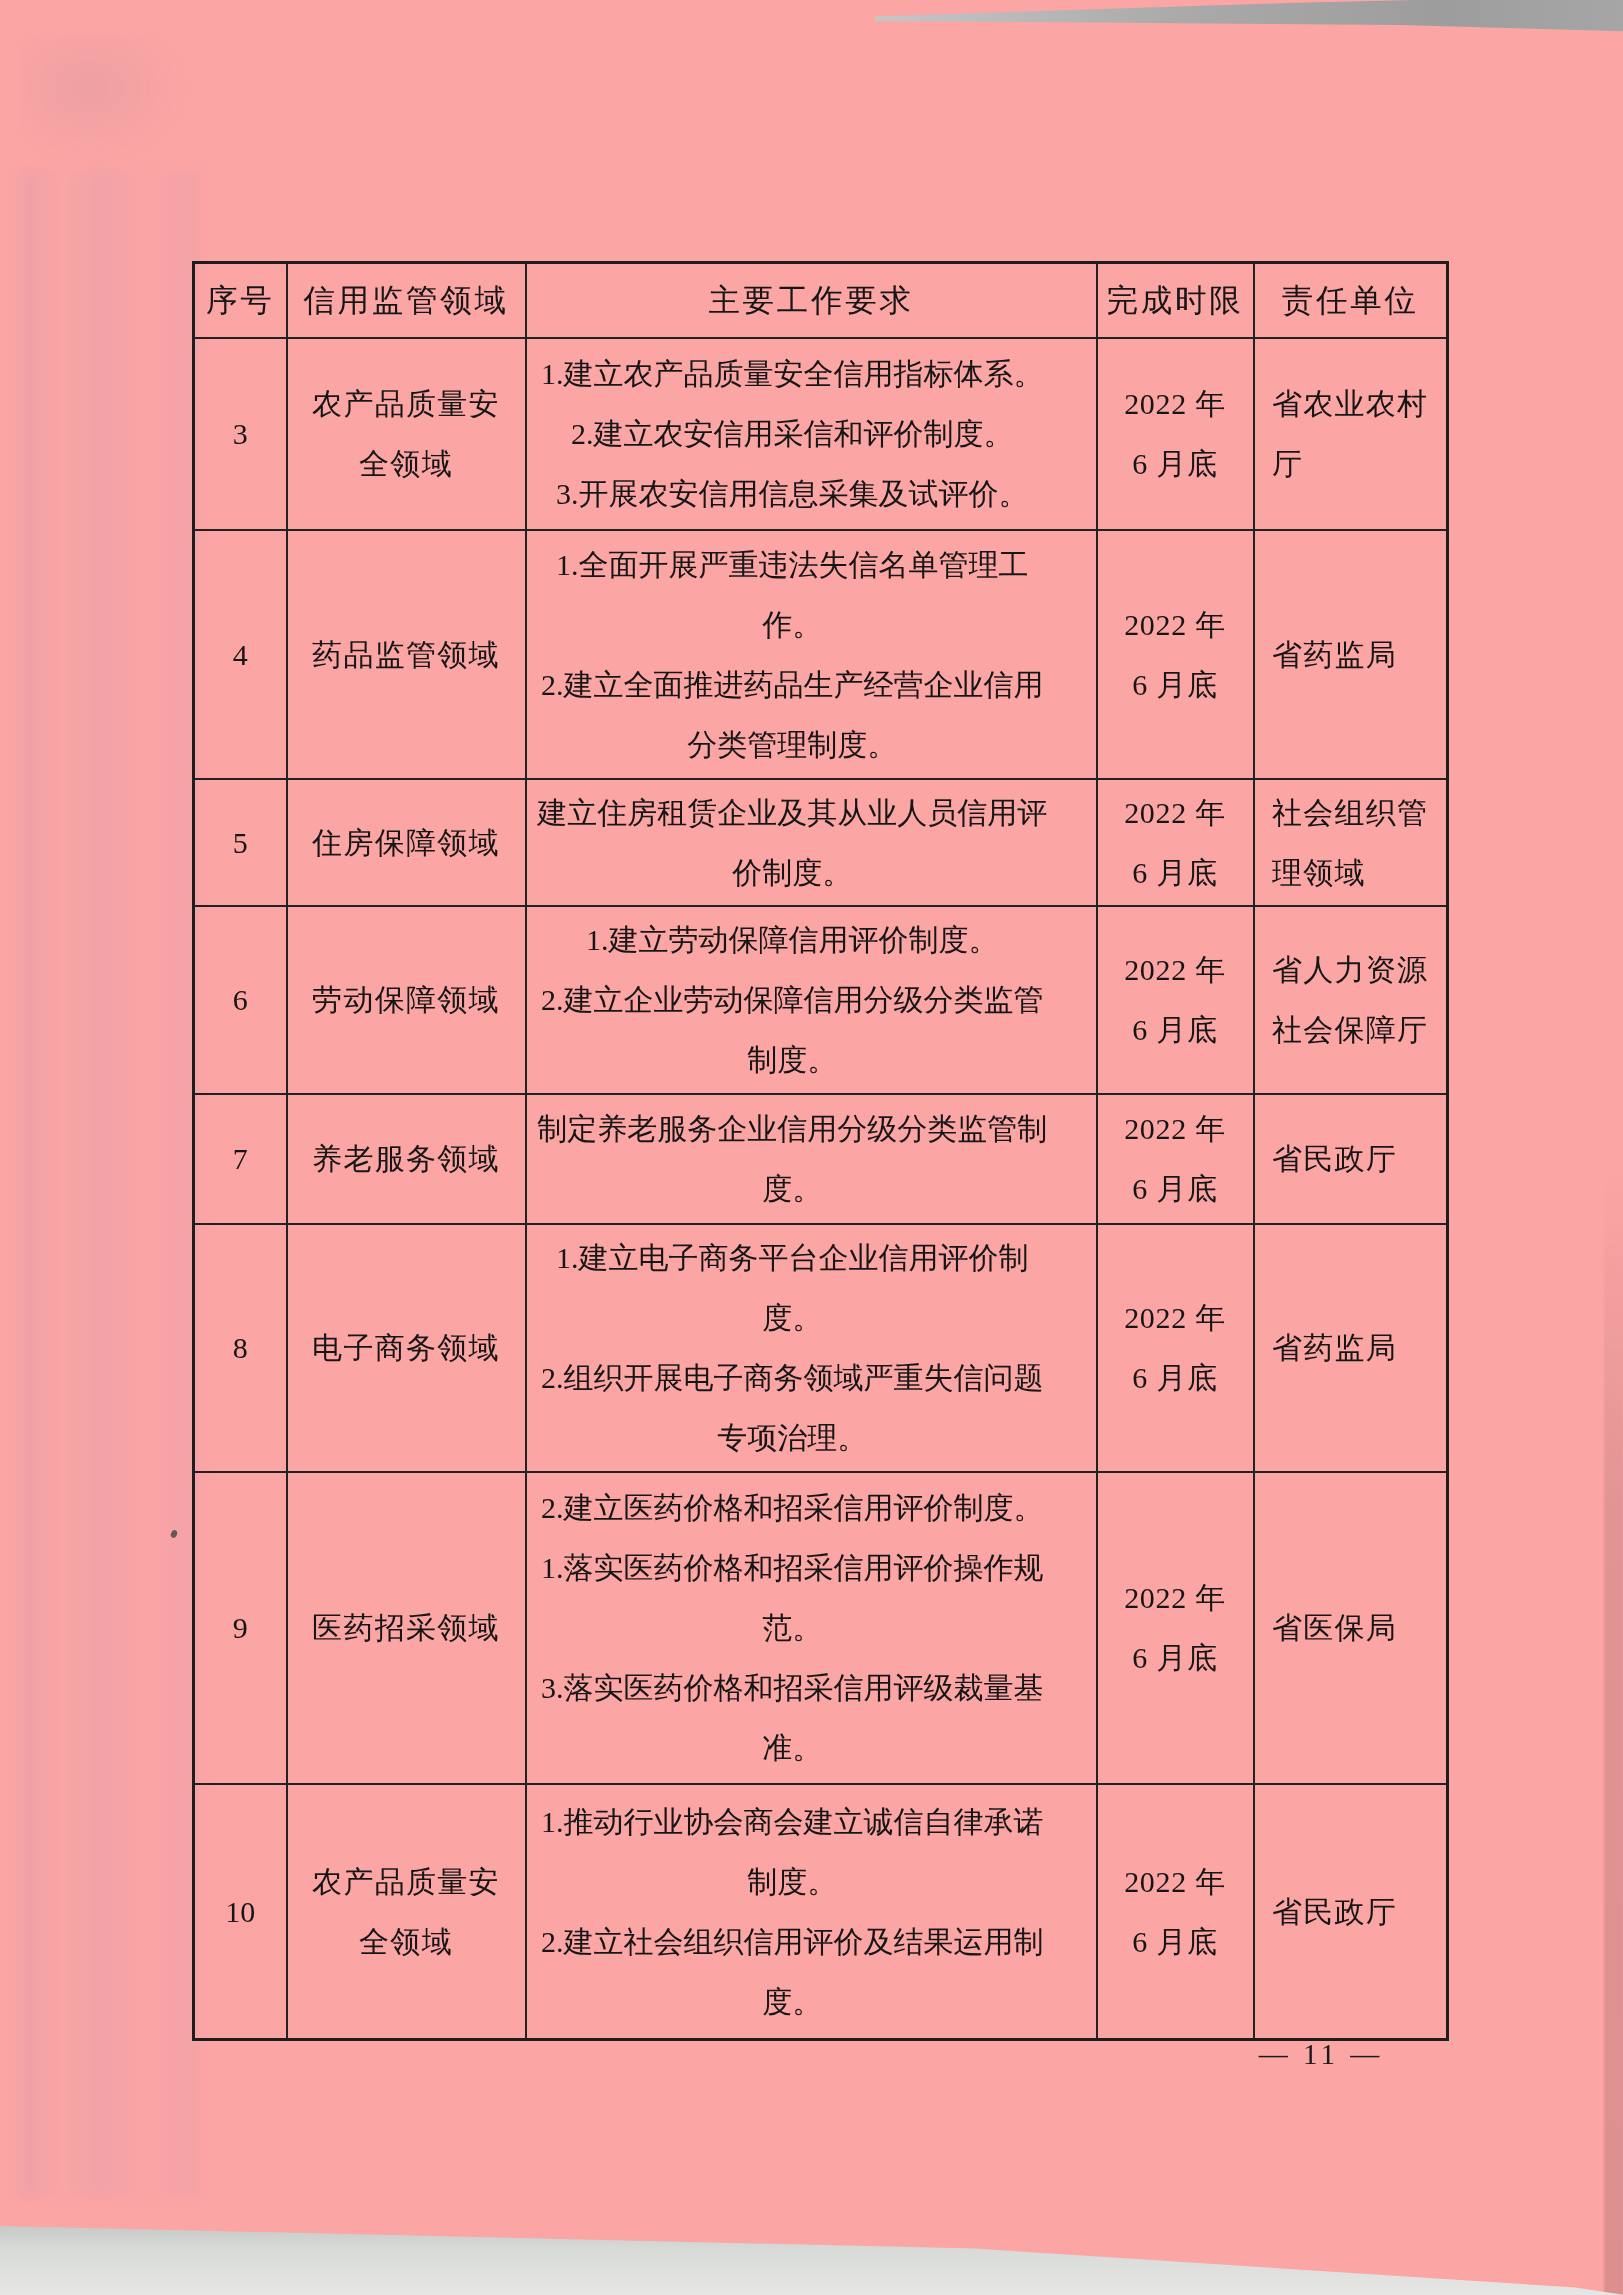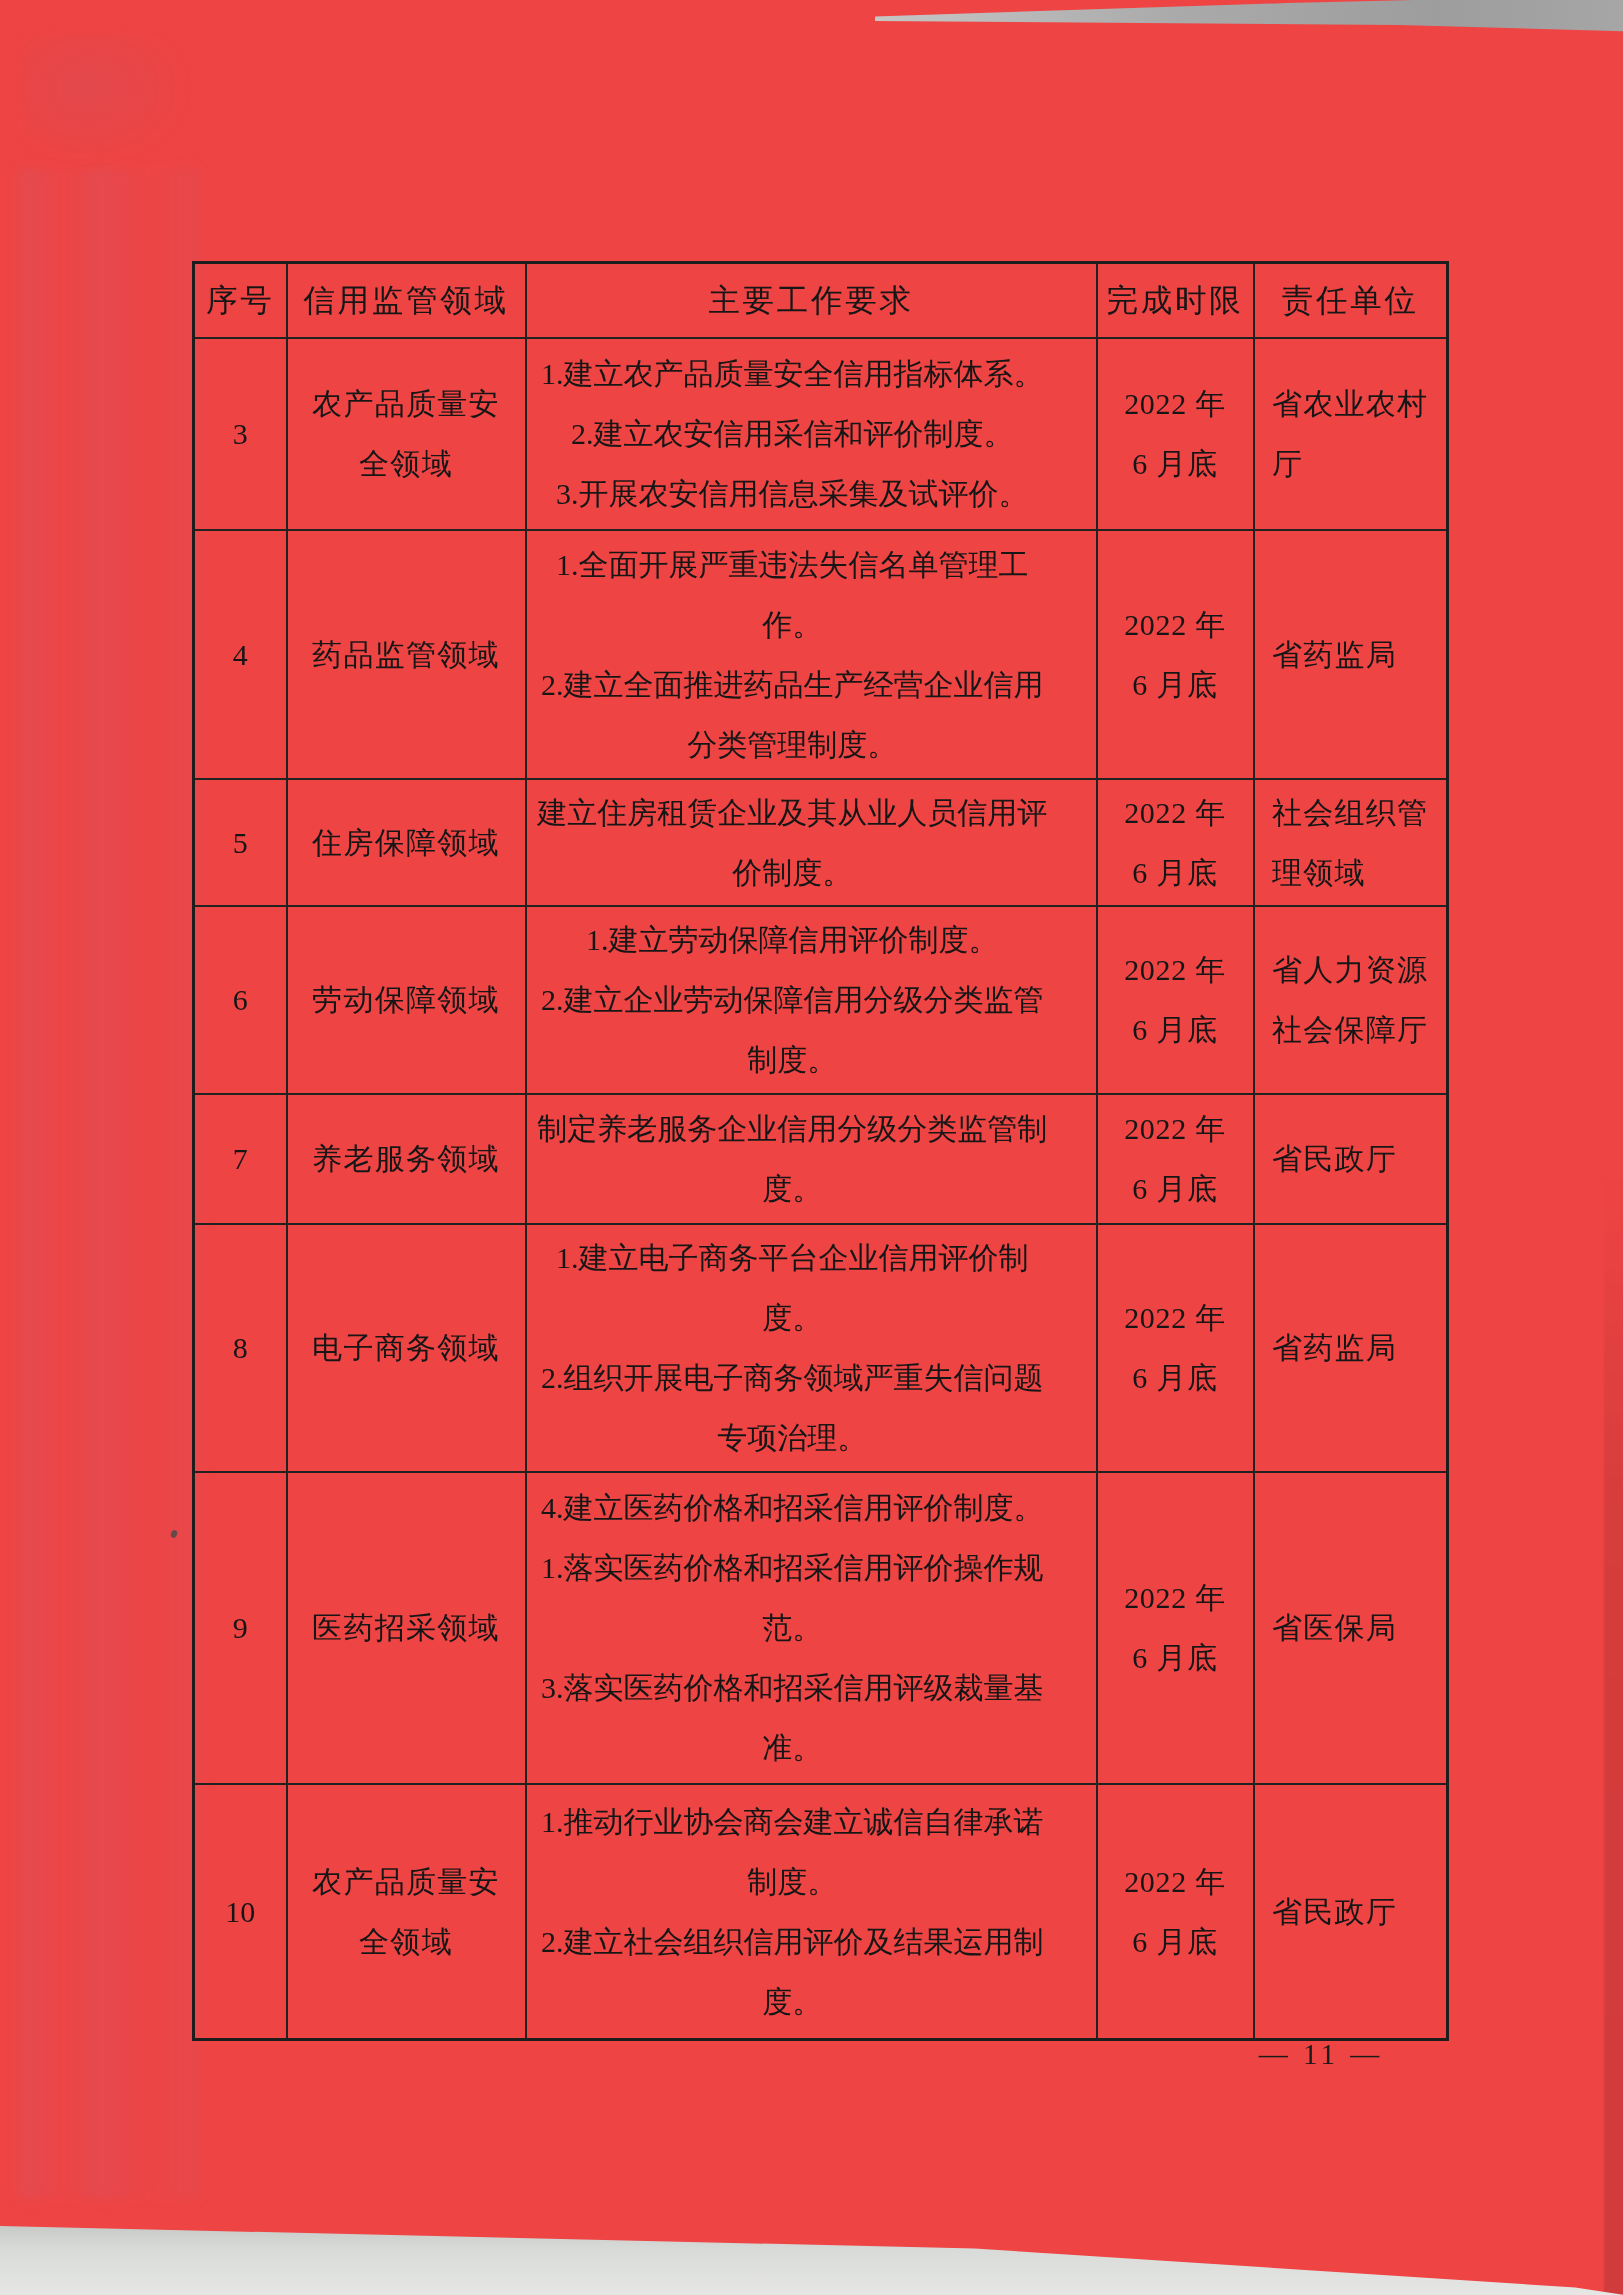--- a/index.html
+++ b/index.html
@@ -1,19 +1,19 @@
 <!DOCTYPE html>
 <html style="font-size:10.7px"><head>
 <meta charset="utf-8">
 <style>
   html,body{margin:0;padding:0;}
   .page{
     position:relative;
     width:1624px;height:2295px;
-    background:#ef4444;
+    background:#fca5a5;
     overflow:hidden;
     font-family:"Liberation Serif","DejaVu Serif",serif;
     color:#161616;
   }
   
   .scan-wedge-top{
     position:absolute;left:875px;top:0;width:749px;height:39px;
     background:linear-gradient(90deg,#c6c6c6,#aaaaaa 40%,#9d9d9d 75%,#a6a6a6);
     clip-path:polygon(0 42%,55% 8%,72% 0,100% 0,100% 80%,70% 64%,0 54%);
   }
@@ -186,21 +186,21 @@
           <td class="cell-deadline">
             <div class="dl-line">2022 年</div>
             <div class="dl-line">6 月底</div>
           </td>
           <td class="cell-unit">省药监局</td>
         </tr>
         <tr>
           <td class="cell-no">9</td>
           <td class="cell-field">医药招采领域</td>
           <td class="cell-req">
-            <div class="req-line">4.建立医药价格和招采信用评价制度。</div>
+            <div class="req-line">2.建立医药价格和招采信用评价制度。</div>
             <div class="req-line">1.落实医药价格和招采信用评价操作规范。</div>
             <div class="req-line">3.落实医药价格和招采信用评级裁量基准。</div>
           </td>
           <td class="cell-deadline">
             <div class="dl-line">2022 年</div>
             <div class="dl-line">6 月底</div>
           </td>
           <td class="cell-unit">省医保局</td>
         </tr>
         <tr>

